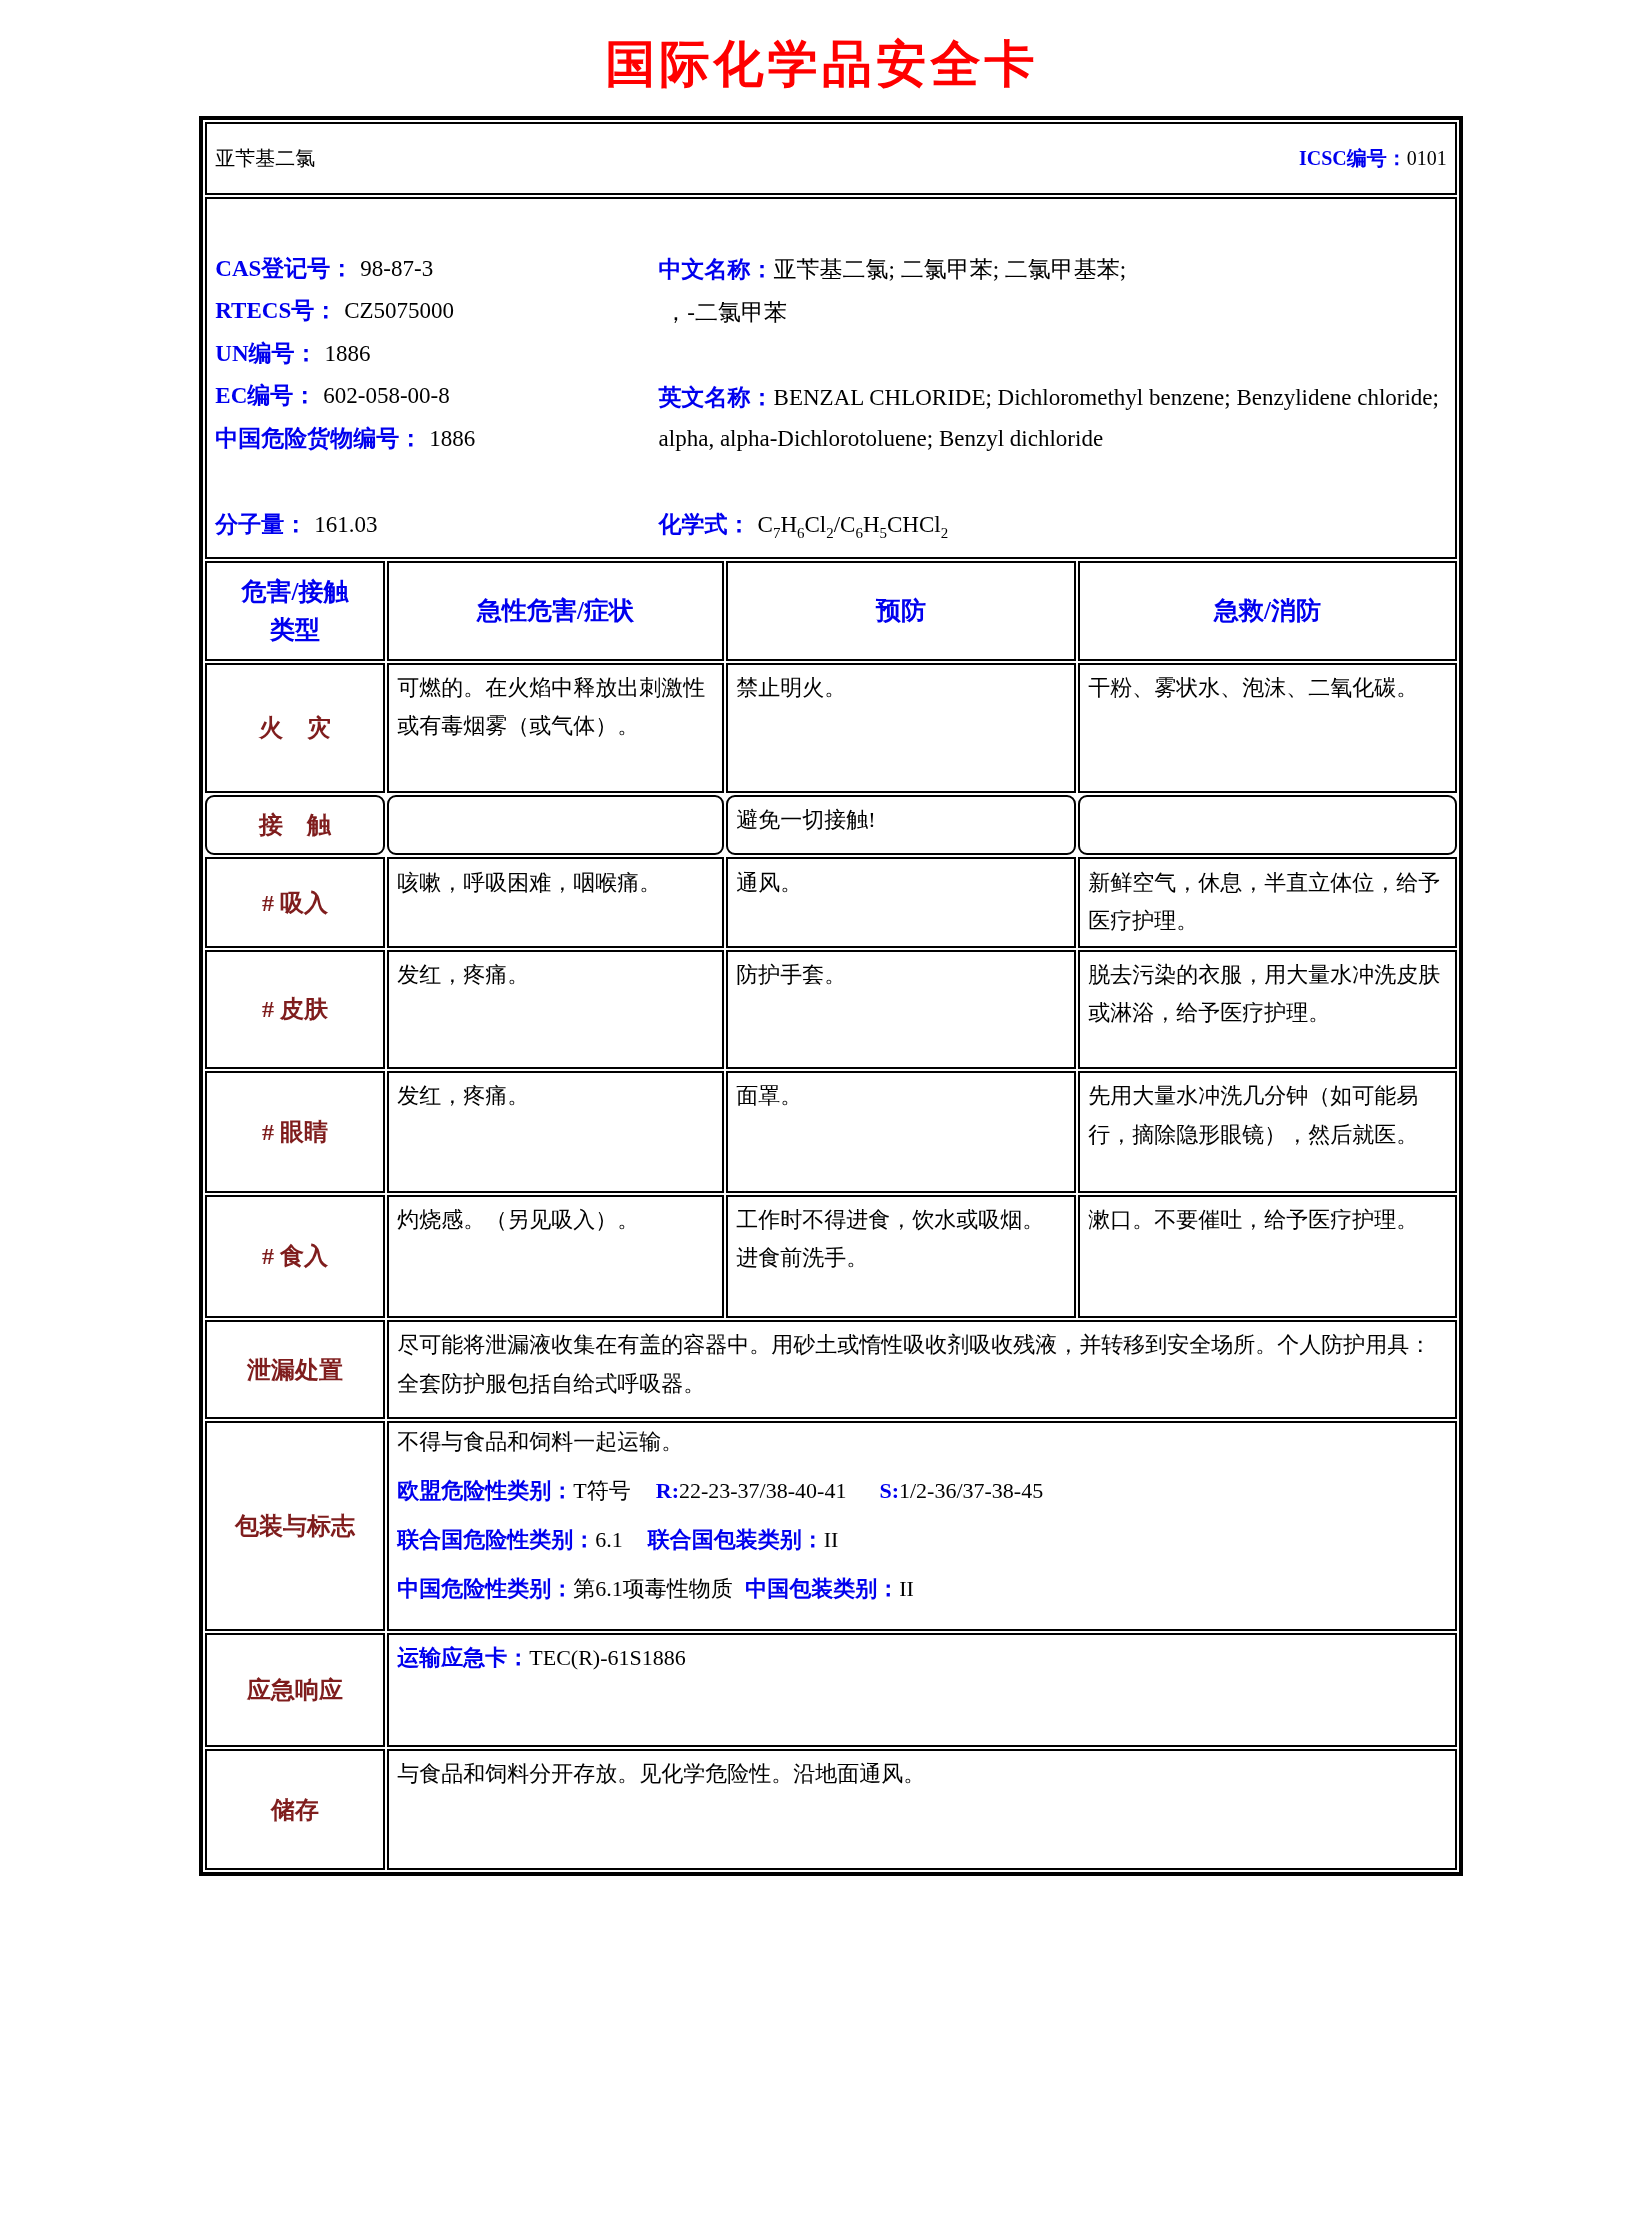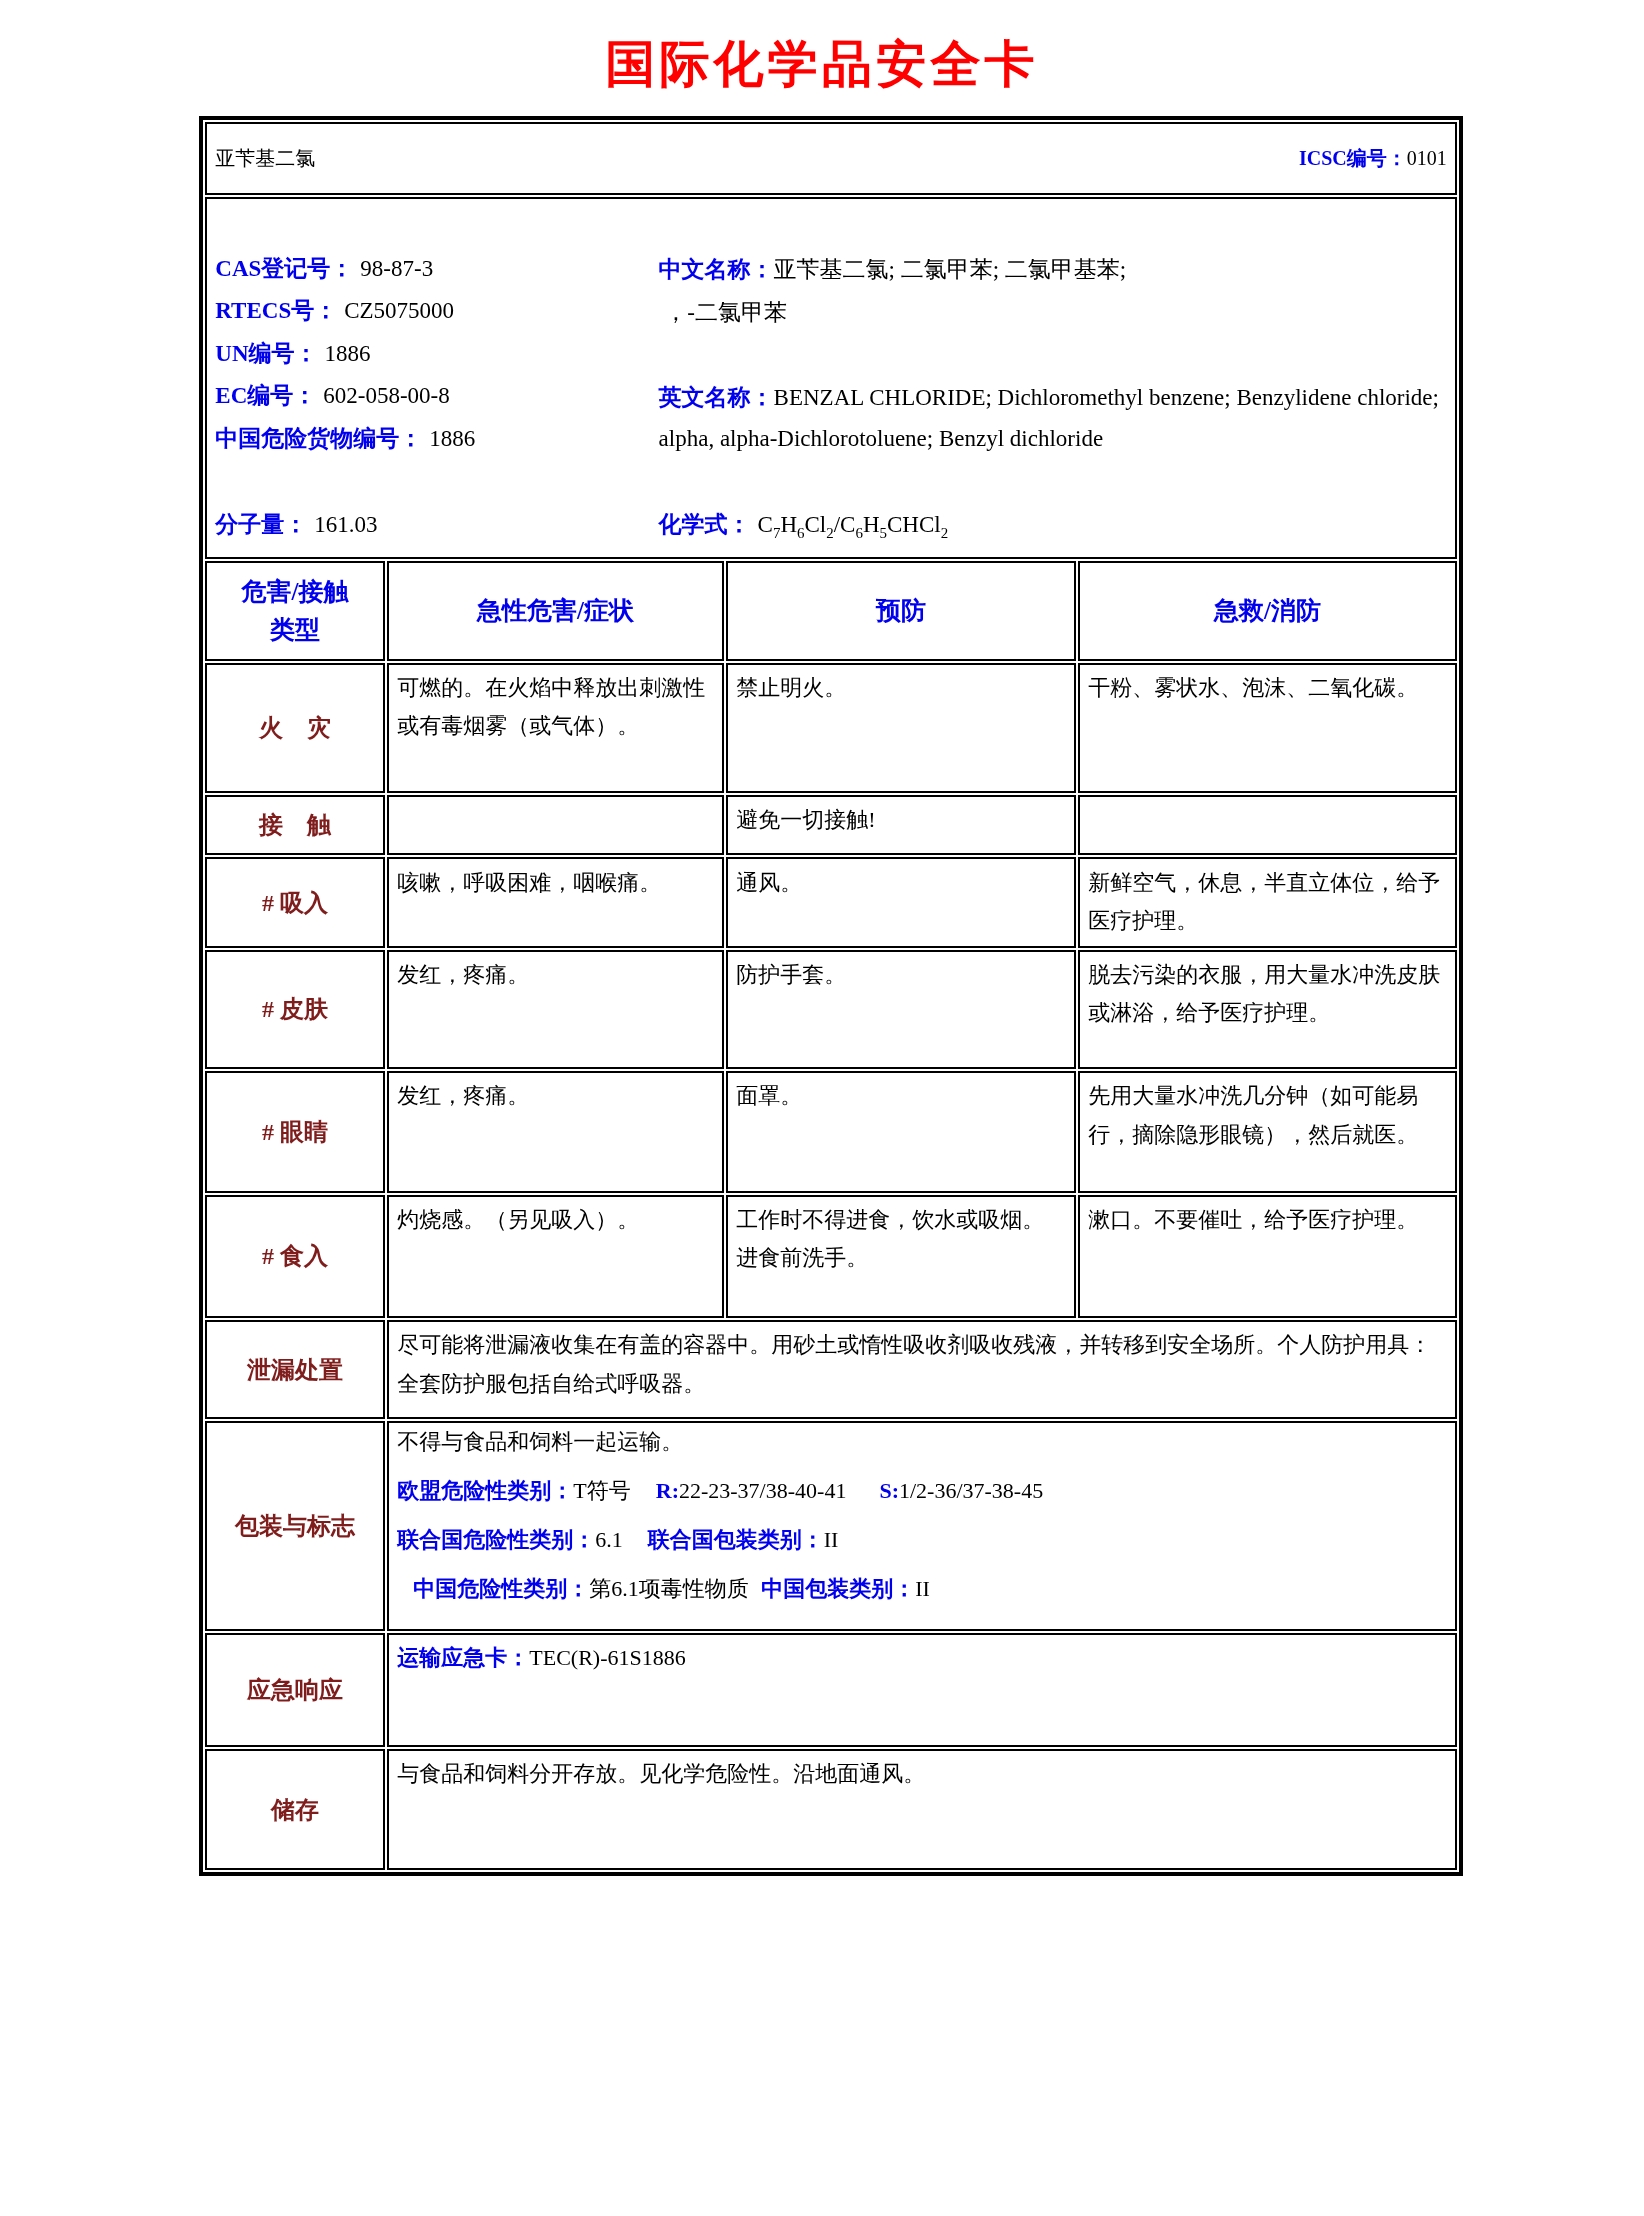--- a/index.html
+++ b/index.html
@@ -84,32 +84,32 @@
   .rowlabel {
     vertical-align: middle !important;
     text-align: center;
     color: #7f1d1d;
     font-weight: bold;
     font-size: 24px;
     white-space: nowrap;
   }
   .h-fire td { height: 118px; }
   .h-expl td { height: 73px; }
-  .h-cont td { height: 48px; }
+  .h-cont td { height: 48px; border-radius: 9px; }
   .h-inh  td { height: 78px; }
   .h-skin td { height: 107px; }
   .h-eyes td { height: 109px; }
   .h-ing  td { height: 111px; }
   .r-spill td { height: 87px; }
   .r-pack td { height: 197px; }
   .r-emer td { height: 102px; }
   .r-stor td { height: 109px; }
   
   .pack-line { margin-bottom: 18px; line-height: 1.4; }
-  .pack-line:last-child { margin-bottom: 0; margin-left: 16px; }
+  .pack-line:last-child { margin-bottom: 0; }
   .sep-gap { margin-left: 33px; }
   .mid-gap { margin-left: 25px; }
 </style>
 </head>
 <body>
 
 <div class="page-title">国际化学品安全卡</div>
 
 <table class="card">
   <colgroup>

